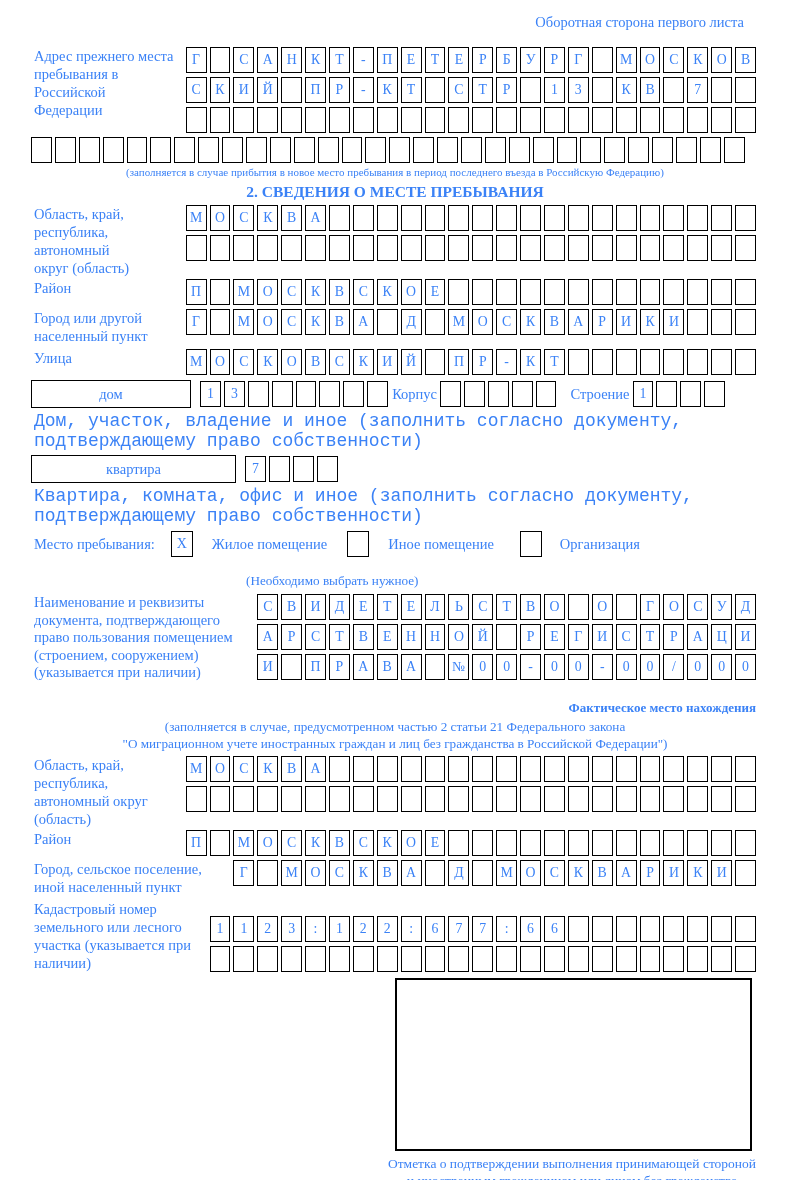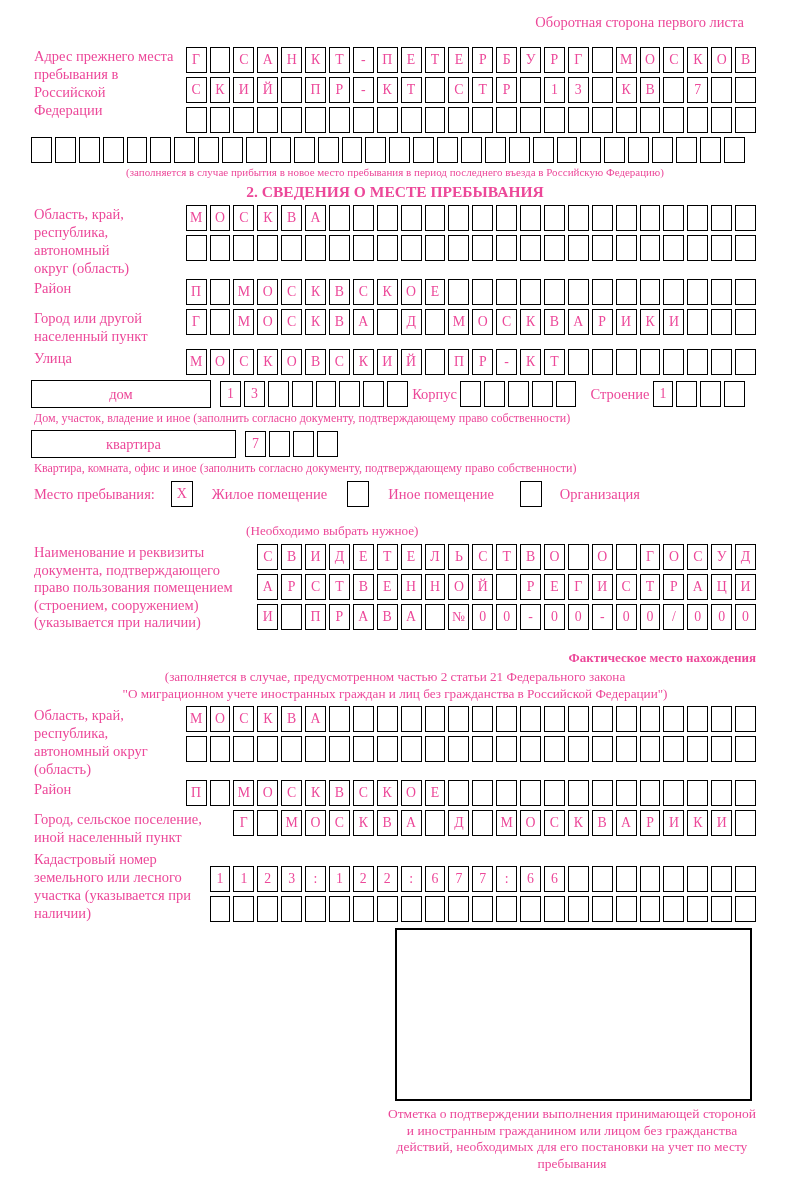--- a/index.html
+++ b/index.html
@@ -1,19 +1,19 @@
 <!DOCTYPE html>
 <html><head>
 <meta charset="utf-8">
 <style>
   html,body{margin:0;padding:0;background:#ffffff;}
   .page{
     width:800px;height:1180px;box-sizing:border-box;
     padding:14px 44px 0 34px;
-    background:#ffffff;color:#ec4899;
+    background:#ffffff;color:#3b82f6;
     font-family:"Liberation Serif","DejaVu Serif",serif;
     overflow:hidden;position:relative;
   }
   .header-note{text-align:right;font-size:14.5px;margin-right:12px;}
   .frow{display:flex;align-items:flex-start;margin-top:4px;}
   .flabel{font-size:14.5px;line-height:18px;flex-shrink:0;}
   .w-addr{width:140px;}
   .w-obl{width:112px;}
   .w-obl2{width:140px;}
   .w-city1{width:128px;}
@@ -23,26 +23,26 @@
   .cellcol{margin-left:auto;display:flex;flex-direction:column;row-gap:4px;}
   .cellrow{display:flex;justify-content:flex-end;}
   .cellrow .cell{
     box-sizing:border-box;width:20.9px;height:26px;border:1.7px solid #000;
     margin-left:3px;display:flex;align-items:center;justify-content:center;
     font-size:13.8px;line-height:1;
   }
   .full{justify-content:flex-start;margin-left:-6px;margin-top:4px;}
   .note{font-size:11px;text-align:center;margin-top:3px;}
   .sec-title{font-size:15.5px;font-weight:bold;text-align:center;margin-top:5px;}
-  .caption{font-size:12px;margin-top:3px;}
+  .caption{font-size:18px;margin-top:3px;font-family:Liberation Mono, monospace;}
   .hrow{display:flex;align-items:center;margin-top:5px;}
   .hrow .cellrow{justify-content:flex-start;}
   .labelbox{box-sizing:border-box;height:28px;border:1.7px solid #000;
     display:flex;align-items:center;justify-content:center;font-size:14.5px;flex-shrink:0;}
-  .dom-box{width:180px;margin-left:-3px;}
+  .dom-box{width:160px;margin-left:-3px;}
   .kv-box{width:205px;margin-left:-3px;}
   .inline-label{font-size:14.5px;margin-left:4px;}
   .ml14{margin-left:14px;}
   .oblast-block{min-height:66px;}
   .stay{display:flex;align-items:center;margin-top:5px;font-size:14.5px;}
   .chk{box-sizing:border-box;width:22px;height:26px;border:1.7px solid #000;
     display:inline-flex;align-items:center;justify-content:center;font-size:14px;flex-shrink:0;}
   .chk-1{margin-left:16px;}
   .chk-n{margin-left:20px;}
   .opt{margin-left:19px;}

